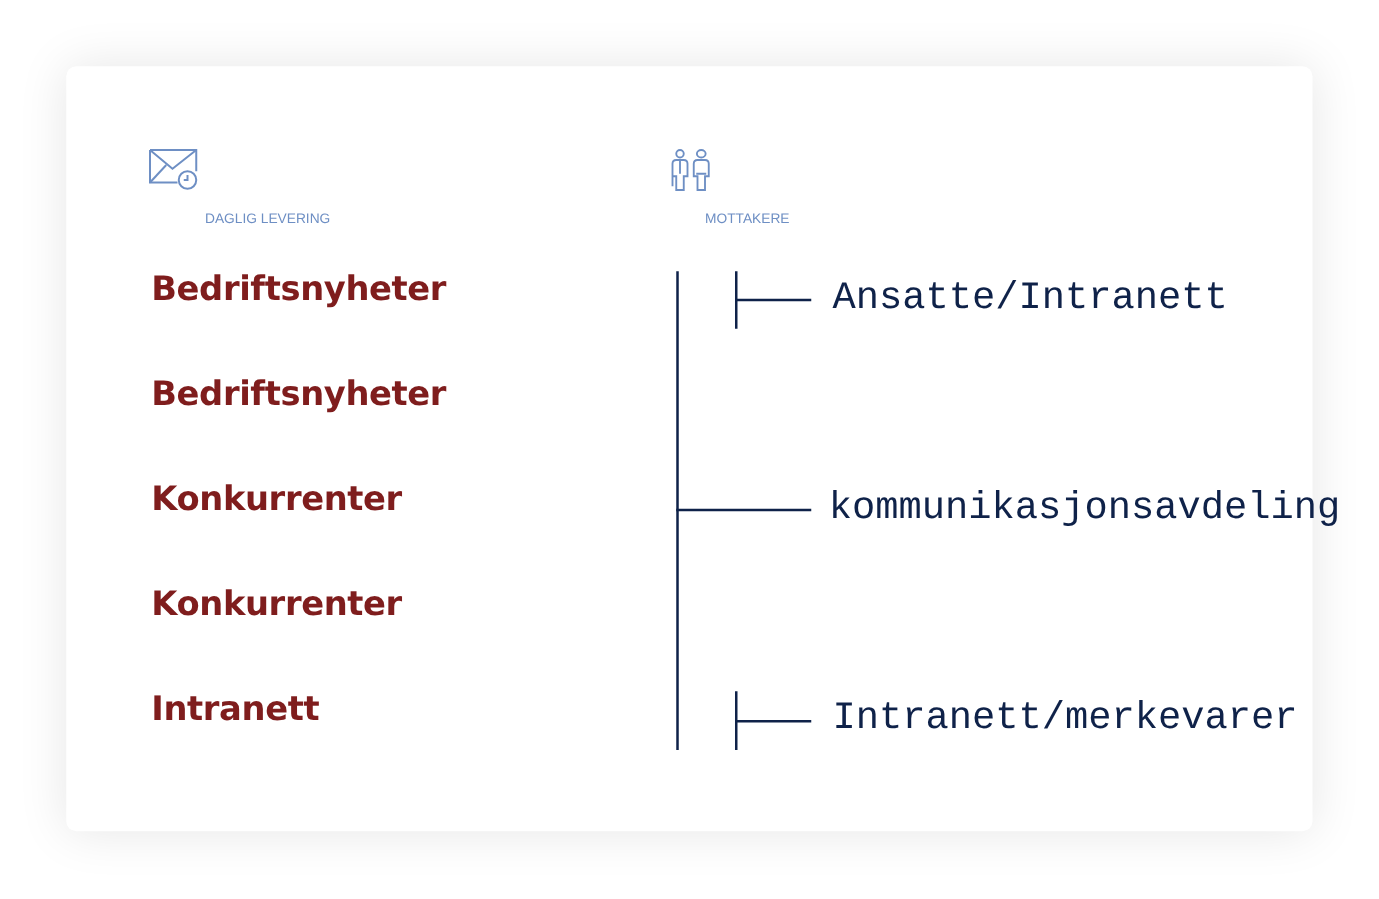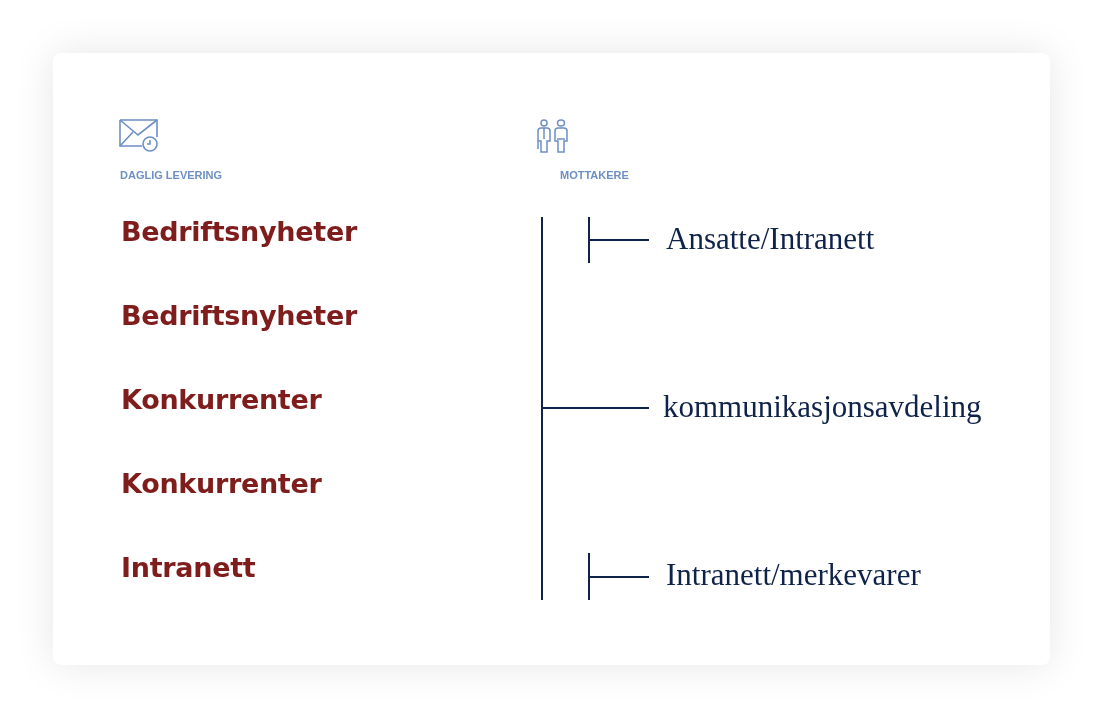--- a/index.html
+++ b/index.html
@@ -1,21 +1,21 @@
 <!DOCTYPE html>
 <html><head>
 <meta charset="utf-8">
 <style>
   html, body { margin:0; padding:0; }
   body { width:1103px; height:719px; background:#ffffff; position:relative; overflow:hidden; font-family:"Liberation Sans", sans-serif; }
   .card { position:absolute; left:53px; top:53px; width:997px; height:612px; background:#fff; border-radius:8px; box-shadow:0 0 40px rgba(0,0,0,0.10); }
   .icon { position:absolute; }
-  .label-small { position:absolute; font-family:"Liberation Sans", sans-serif; font-weight:bold; font-size:11px; color:#6e8fc4; letter-spacing:0; }
+  .label-small { position:absolute; font-family:"Liberation Sans", sans-serif; font-weight:normal; font-size:11px; color:#6e8fc4; letter-spacing:0;margin-left:44px; }
   .item { position:absolute; left:121px; font-family:"DejaVu Sans", sans-serif; font-weight:bold; font-size:27px; color:#7f1d1d; letter-spacing:-0.3px; }
-  .recip { position:absolute; font-family:Liberation Serif, serif; font-size:31px; color:#0f2249; }
+  .recip { position:absolute; font-family:Liberation Mono, monospace; font-size:31px; color:#0f2249; }
   .vline { position:absolute; width:2px; background:#0f2249; }
   .hline { position:absolute; height:2px; background:#0f2249; }
 </style>
 </head>
 <body>
 
 <div class="card"></div>
 
 <svg class="icon" style="left:119px;top:119px" width="42" height="34" viewBox="0 0 42 34">
   <g fill="none" stroke="#6e8fc4" stroke-width="1.6">
@@ -31,21 +31,21 @@
 <svg class="icon" style="left:536px;top:119px" width="36" height="34" viewBox="0 0 36 34">
   <g fill="none" stroke="#6e8fc4" stroke-width="1.5">
     <circle cx="8" cy="4" r="3"></circle>
     <path d="M2 30 V12 Q2 9 5 9 H11 Q14 9 14 12 V22 H11 V33 H5 V22 H2"></path>
     <path d="M8 9 L8 20"></path>
     <ellipse cx="25" cy="4" rx="3.5" ry="3"></ellipse>
     <path d="M19 22 V12 Q19 9 22 9 H28 Q31 9 31 12 V22 H28 V33 H22 V22 Z"></path>
     <path d="M21 20 H29"></path>
   </g>
 </svg>
-<div class="label-small" style="left:560px;top:169px">MOTTAKERE</div>
+<div class="label-small" style="left:520px;top:169px">MOTTAKERE</div>
 
 <div class="item" style="top:216px">Bedriftsnyheter</div>
 <div class="item" style="top:300px">Bedriftsnyheter</div>
 <div class="item" style="top:384px">Konkurrenter</div>
 <div class="item" style="top:468px">Konkurrenter</div>
 <div class="item" style="top:552px">Intranett</div>
 
 <div class="vline" style="left:541px;top:217px;height:383px"></div>
 
 <div class="vline" style="left:588px;top:217px;height:46px"></div>

